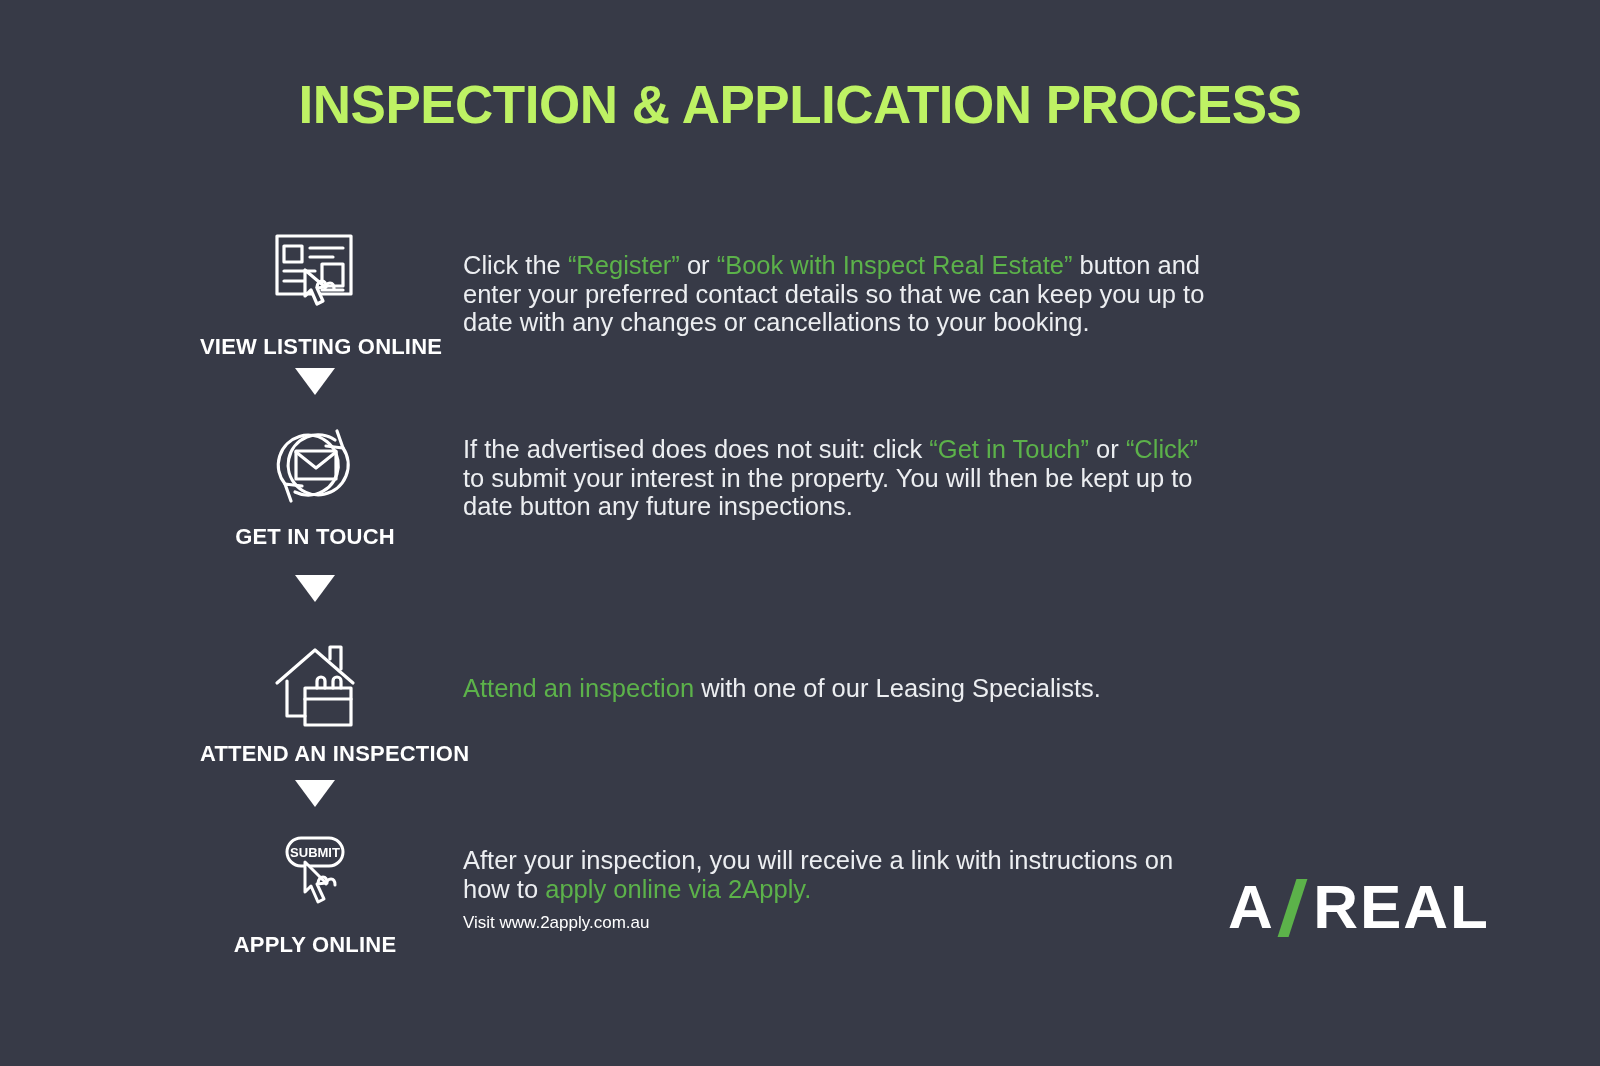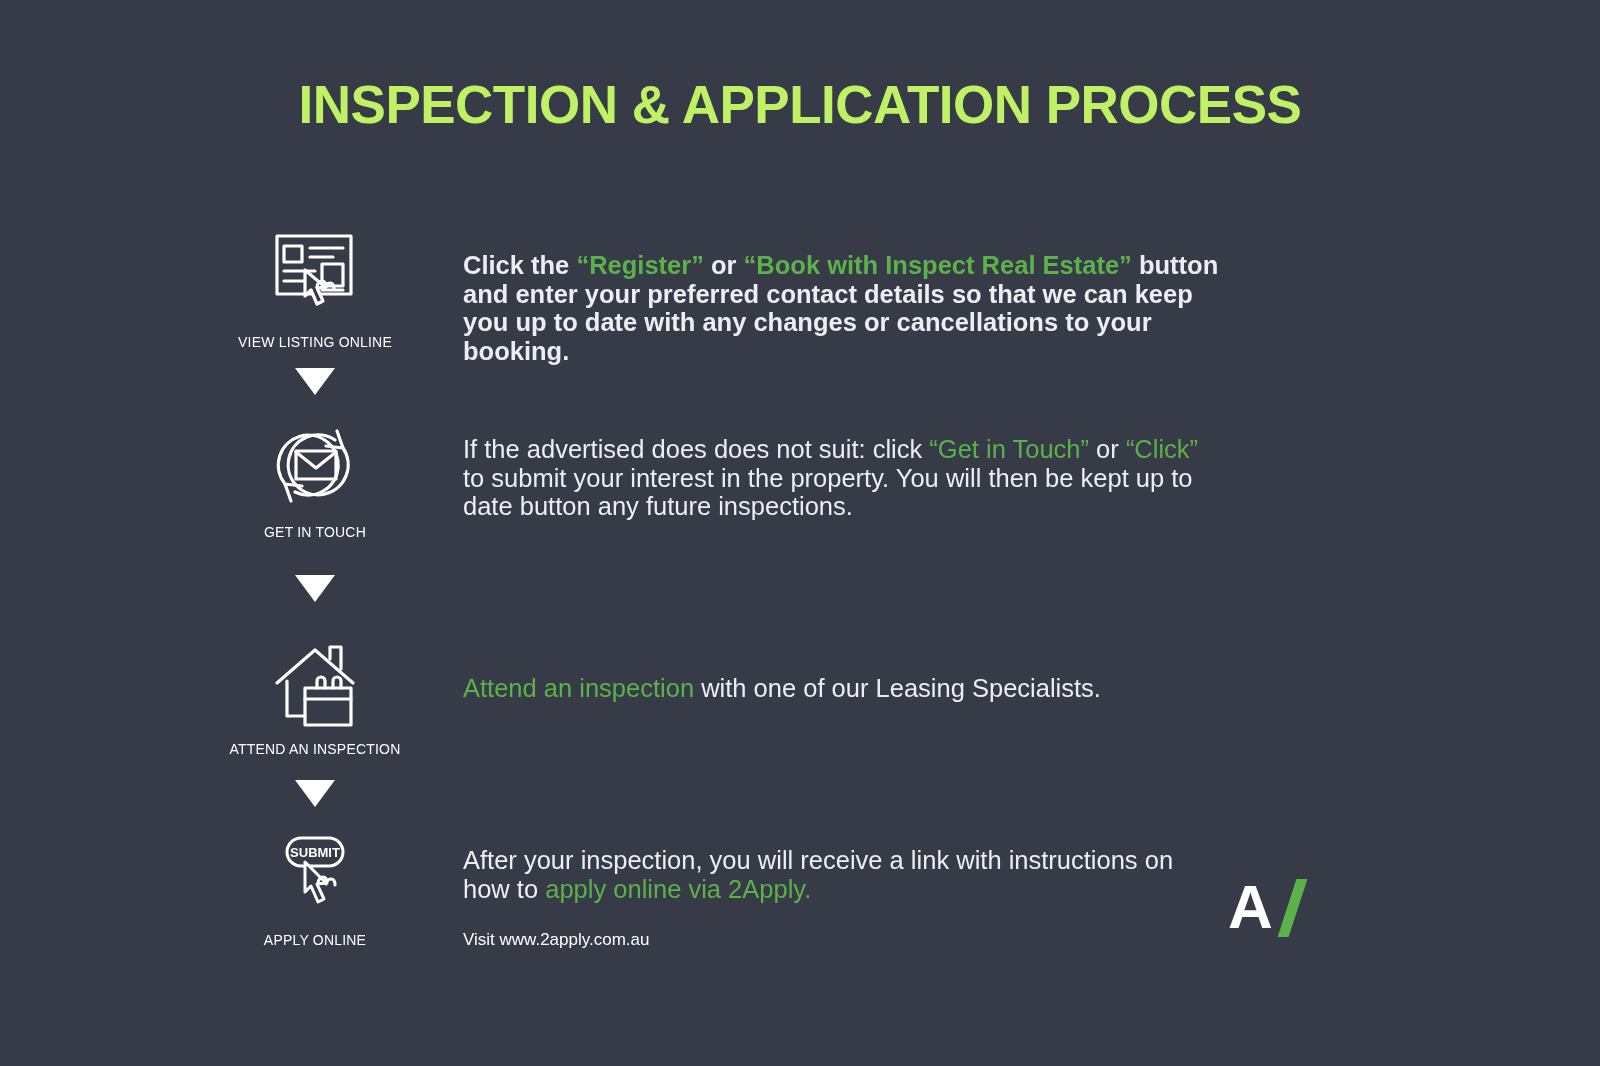--- a/index.html
+++ b/index.html
@@ -43,22 +43,22 @@
   }
 
   .step-icon {
     display: block;
     margin: 0 auto;
   }
 
   .step-label {
     display: block;
     color: #ffffff;
-    font-size: 14px;
-    font-weight: normal;
+    font-size: 22px;
+    font-weight: bold;
     letter-spacing: 0.2px;
     white-space: nowrap;
     margin-top: 10px;
   }
 
   .step-body {
     position: absolute;
     left: 463px;
     width: 760px;
     color: #eceef1;
@@ -85,21 +85,20 @@
     border-top: 27px solid #ffffff;
   }
 
   .visit-line {
     position: absolute;
     left: 463px;
     color: #ffffff;
     font-size: 17px;
     font-weight: 500;
     white-space: nowrap;
-    margin-top: 17px;
   }
 
   
   #brand-logo {
     position: absolute;
     left: 1228px;
     top: 879px;
     width: 262px;
     height: 56px;
     display: flex;
@@ -144,21 +143,21 @@
       <line x1="19" y1="47" x2="50" y2="47"></line>
       <rect x="57" y="40" width="21" height="22"></rect>
       <line x1="19" y1="57" x2="42" y2="57"></line>
       <line x1="57" y1="66" x2="78" y2="66"></line>
       <path d="M40 46 L40 72 L46 66 L52 80 L58 77 L52 64 L60 63 Z" fill="#373a47" stroke="#ffffff" stroke-width="3.2"></path>
       <path d="M52 63 q1 -6 5 -6 q4 0 4 6"></path>
       <path d="M60 64 q1 -5 5 -5 q4 0 4 6"></path>
     </svg>
     <span class="step-label">VIEW LISTING ONLINE</span>
   </div>
-  <div class="step-body" style="top:27px;font-weight:bold;">
+  <div class="step-body" style="top:27px;">
     <span>Click the </span><span class="hl">“Register”</span><span> or </span><span class="hl">“Book with Inspect Real Estate”</span><span> button and enter your preferred contact details so that we can keep you up to date with any changes or cancellations to your booking.</span>
   </div>
 </div>
 
 <div class="arrow" style="top:368px;">
   <div class="arrow-inner" style="left:295px;"></div>
 </div>
 
 <div class="step" style="top:418px;">
   <div class="step-icon-col">
@@ -217,13 +216,14 @@
   <div class="step-body" style="top:16px;">
     <span>After your inspection, you will receive a link with instructions on how to </span><span class="hl">apply online via 2Apply.</span>
   </div>
 </div>
 
 <div class="visit-line" style="top:913px;">Visit www.2apply.com.au</div>
 
 <div id="brand-logo">
   <span class="logo-text">A</span>
   <span class="logo-slash"></span>
+  <span class="logo-text">REAL</span>
 </div>
 
 </body></html>

